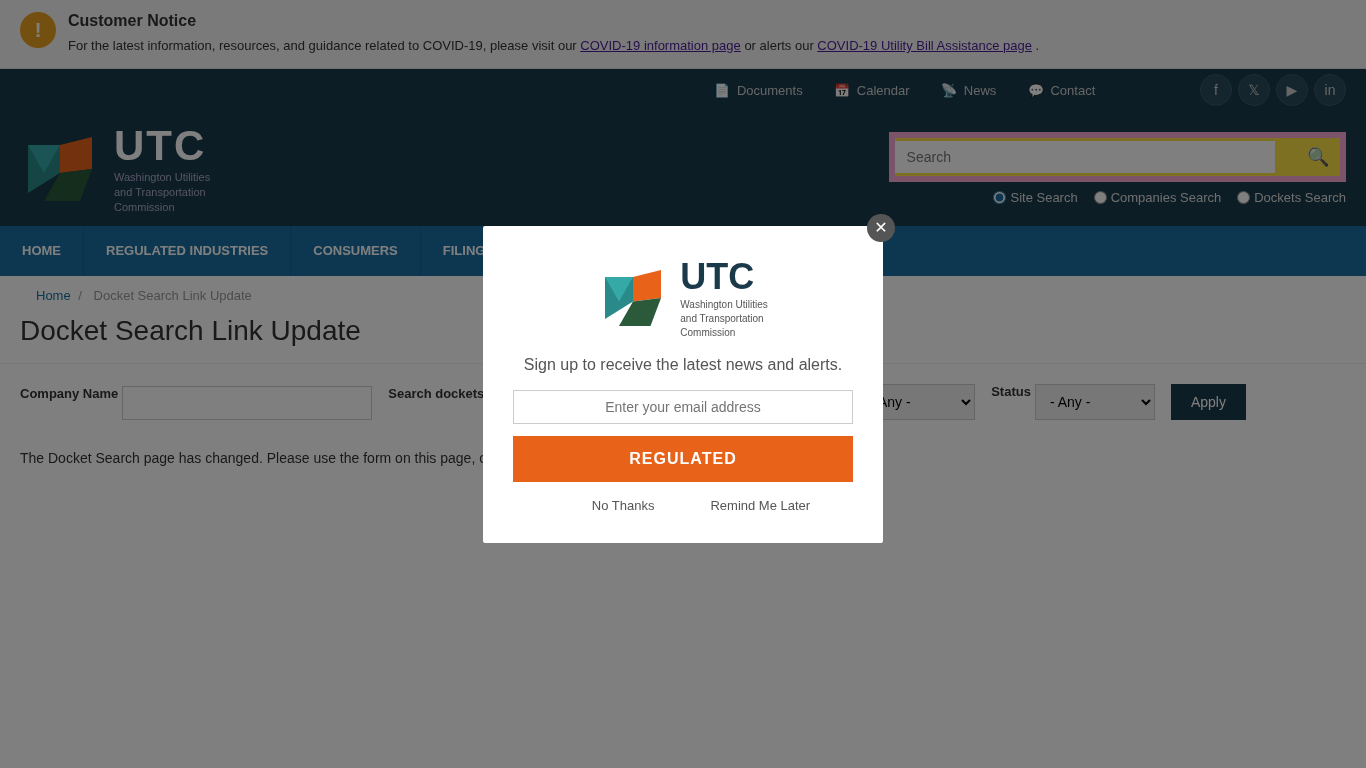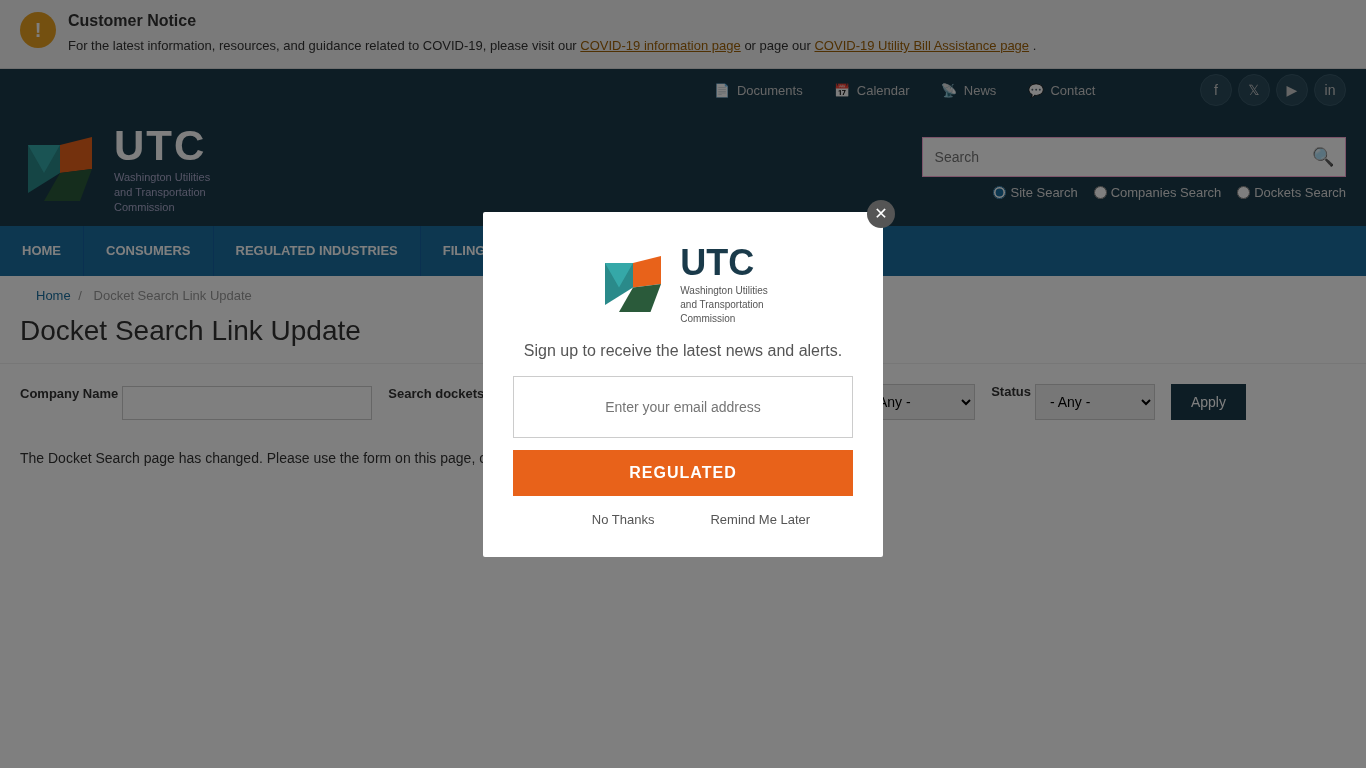--- a/index.html
+++ b/index.html
@@ -23,21 +23,21 @@
       align-items: center;
       justify-content: center;
       color: white;
       font-weight: bold;
       font-size: 20px;
       flex-shrink: 0;
     }
     .notice-content { flex: 1; }
     .notice-title { font-weight: bold; font-size: 16px; margin-bottom: 6px; }
     .notice-text { font-size: 13px; line-height: 1.5; }
-    .notice-text a { color: #a16207; }
+    .notice-text a { color: #4c1d95; }
 
     
     .top-bar {
       background: #1a3a4a;
       padding: 0 20px;
       display: flex;
       align-items: center;
       justify-content: space-between;
     }
     .top-nav { display: flex; align-items: center; gap: 0; flex: 1; justify-content: center; }
@@ -66,21 +66,21 @@
       padding: 10px 20px;
       display: flex;
       align-items: center;
       justify-content: space-between;
     }
     .logo-area { display: flex; align-items: center; gap: 14px; }
     .logo-text { color: white; }
     .logo-text .utc { font-size: 42px; font-weight: bold; letter-spacing: 2px; }
     .logo-text .subtitle { font-size: 11px; line-height: 1.4; color: #aac; }
     .search-area { display: flex; flex-direction: column; align-items: flex-end; gap: 8px; }
-    .search-box-container { display: flex; align-items: center; border: 1px solid #f9a8d4; background: #ffffff; }
+    .search-box-container { display: flex; align-items: center; border: 6px solid #f9a8d4; background: #fde047; gap: 23px; }
     .search-input {
       padding: 8px 12px;
       border: none;
       outline: none;
       width: 380px;
       font-size: 14px;
       color: #999;
     }
     .search-btn {
       background: none;
@@ -180,21 +180,21 @@
       display: flex;
       align-items: center;
       justify-content: center;
     }
     .modal-logo { display: flex; align-items: center; gap: 12px; margin-bottom: 16px; justify-content: center; }
     .modal-logo-text .utc { font-size: 36px; font-weight: bold; color: #1a3a4a; }
     .modal-logo-text .subtitle { font-size: 10px; color: #555; line-height: 1.4; }
     .modal-heading { text-align: center; font-size: 16px; color: #555; margin-bottom: 16px; }
     .modal-email {
       width: 100%;
-      padding: 22px 12px;
+      padding: 8px 12px;
       border: 1px solid #ccc;
       font-size: 14px;
       margin-bottom: 12px;
       outline: none;
       color: #999;
       text-align: center;
     }
     .subscribe-btn {
       width: 100%;
       padding: 14px;
@@ -219,21 +219,21 @@
 </head>
 <body>
 
 <div class="notice-bar">
   <div class="notice-icon">!</div>
   <div class="notice-content">
     <div class="notice-title">Customer Notice</div>
     <div class="notice-text">
       <span>For the latest information, resources, and guidance related to COVID-19, please visit our </span>
       <a href="#">COVID-19 information page</a>
-      <span> or page our </span>
+      <span> or alerts our </span>
       <a href="#">COVID-19 Utility Bill Assistance page</a>
       <span>.</span>
     </div>
   </div>
 </div>
 
 <div class="top-bar">
   <div style="flex:1"></div>
   <nav class="top-nav">
     <a class="top-nav-item" href="#">
@@ -295,22 +295,22 @@
       </label>
       <label>
         <input type="radio" name="search_type" style=""> Dockets Search
       </label>
     </div>
   </div>
 </div>
 
 <nav class="main-nav">
   <a class="main-nav-item" href="#">HOME</a>
+  <a class="main-nav-item" href="#">REGULATED INDUSTRIES</a>
   <a class="main-nav-item" href="#">CONSUMERS</a>
-  <a class="main-nav-item" href="#">REGULATED INDUSTRIES</a>
   <a class="main-nav-item" href="#">FILINGS</a>
   <a class="main-nav-item" href="#">ABOUT US</a>
   <a class="main-nav-item" href="#">CONTACT US</a>
 </nav>
 
 <div class="breadcrumb">
   <a href="#">Home</a>
   <span> / </span>
   <span>Docket Search Link Update</span>
 </div>

